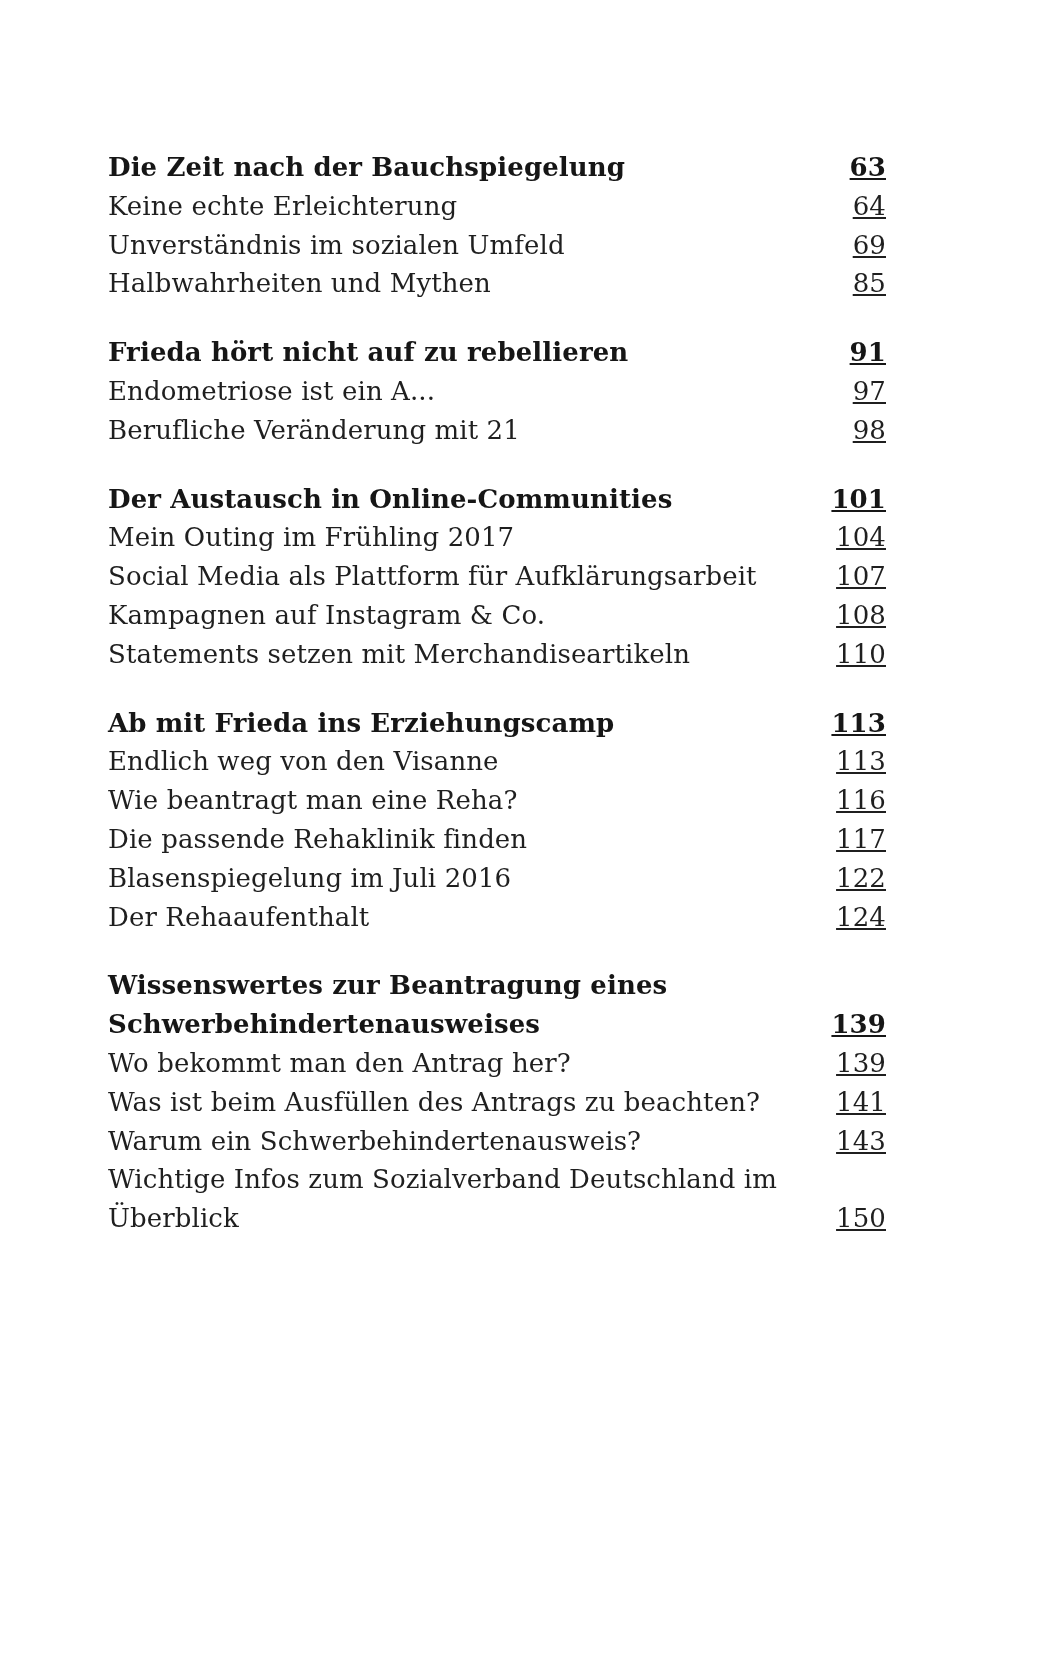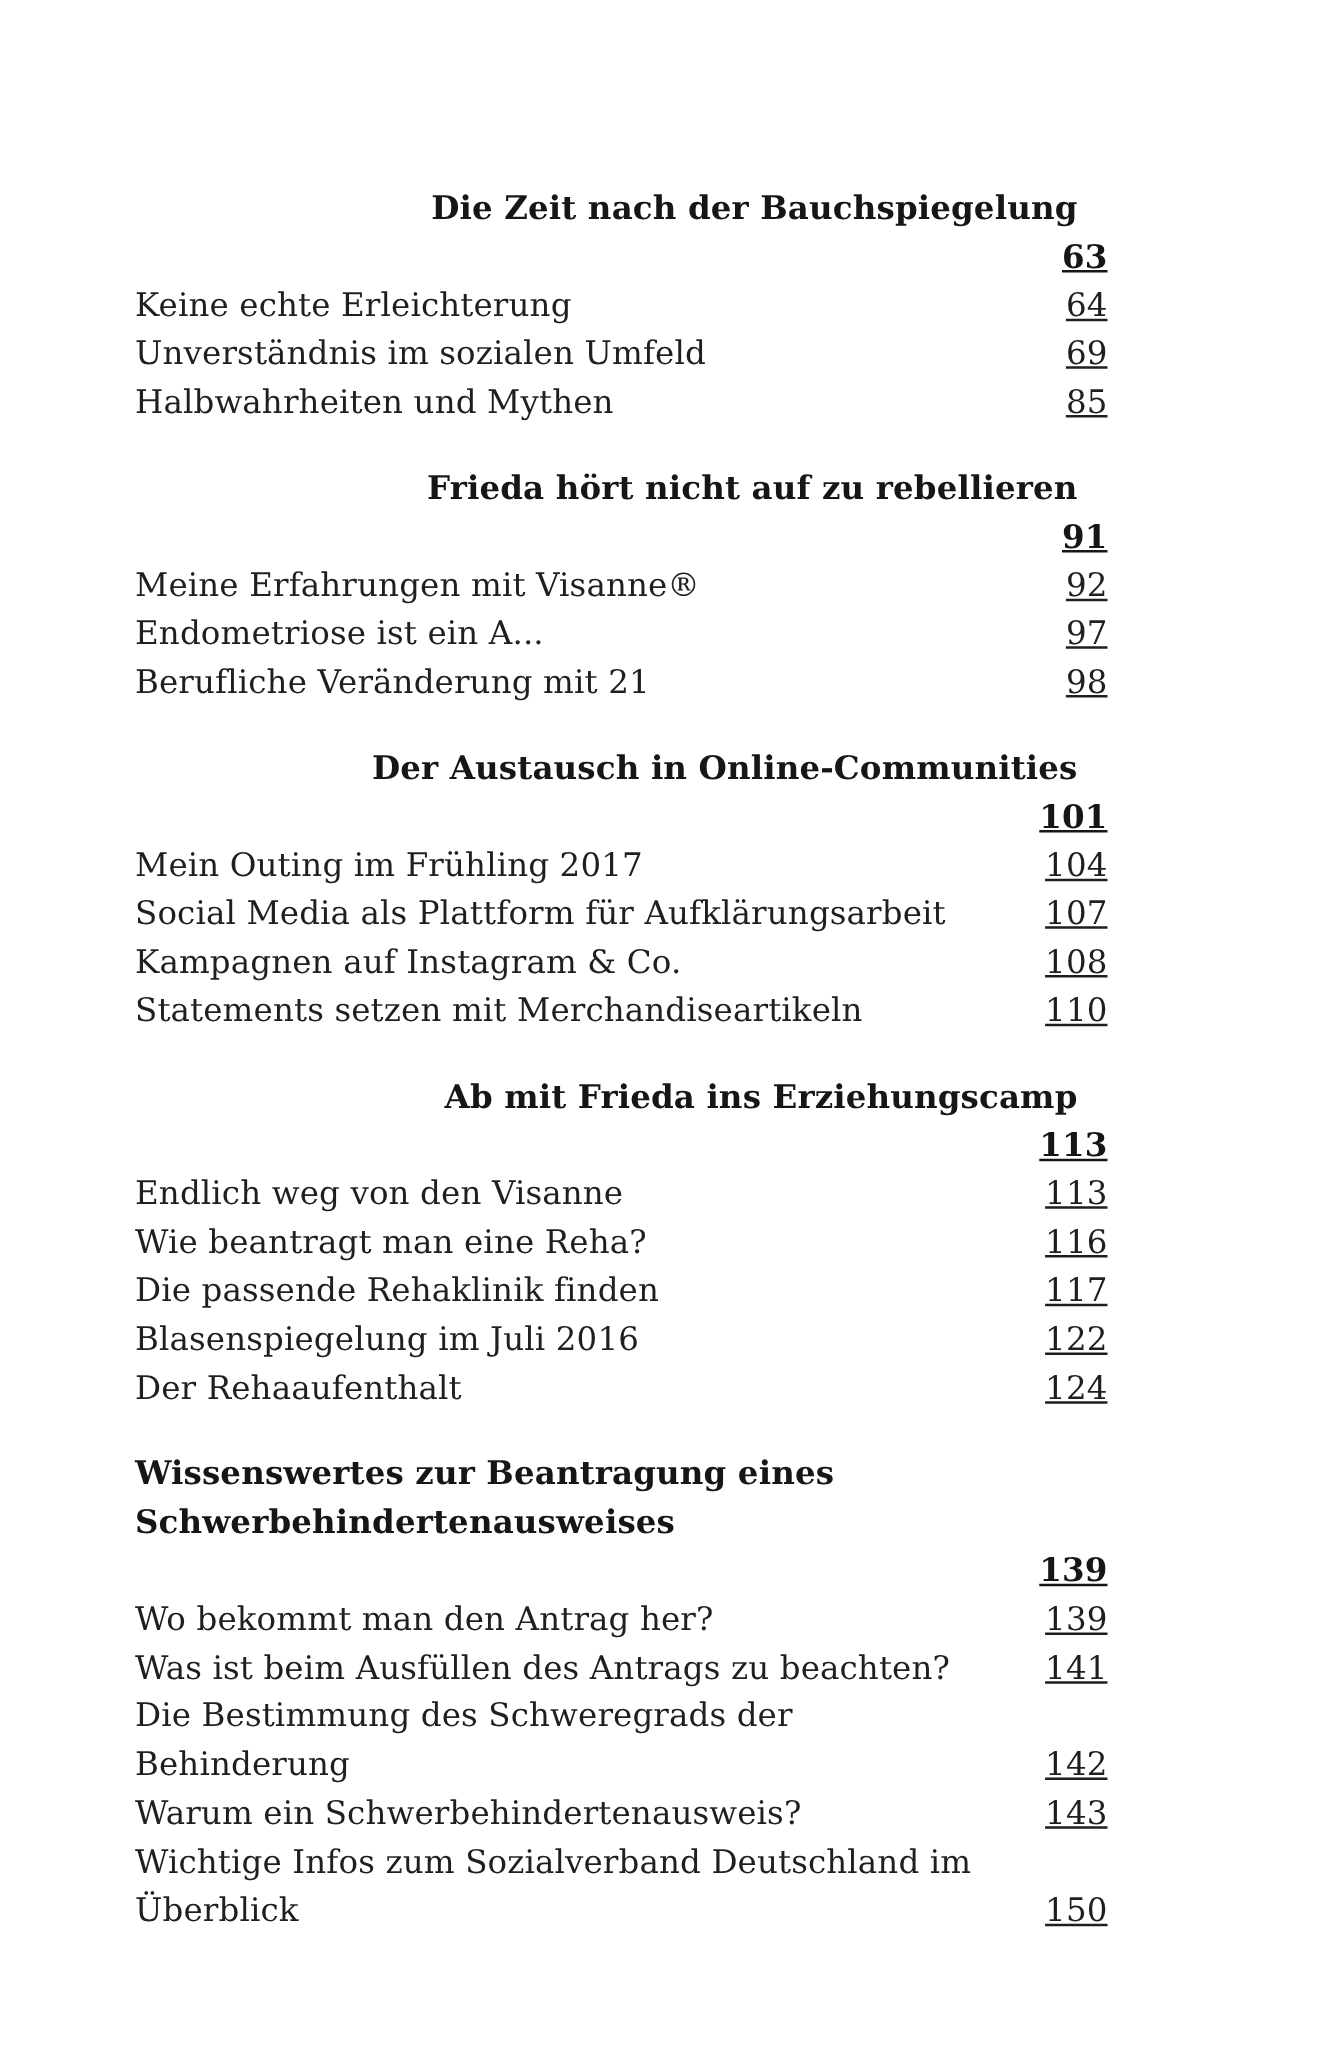--- a/index.html
+++ b/index.html
@@ -41,21 +41,20 @@
   }
   .row .pagenum {
     flex: 0 0 auto;
     text-align: right;
     white-space: nowrap;
     text-decoration: underline;
   }
   .row.heading {
     font-weight: bold;
     color: #161616;
-    flex-direction: column;
   }
 </style>
 </head>
 <body>
 
 <div class="page" id="toc-root">
     <div class="toc-section">
       <div class="row heading">
         <div class="label">Die Zeit nach der Bauchspiegelung</div>
         <div class="pagenum">63</div>
@@ -70,24 +69,20 @@
       </div>
       <div class="row entry">
         <div class="label">Halbwahrheiten und Mythen</div>
         <div class="pagenum">85</div>
       </div>
     </div>
     <div class="toc-section">
       <div class="row heading">
         <div class="label">Frieda hört nicht auf zu rebellieren</div>
         <div class="pagenum">91</div>
-      </div>
-      <div class="row entry">
-        <div class="label">Meine Erfahrungen mit Visanne®</div>
-        <div class="pagenum">92</div>
       </div>
       <div class="row entry">
         <div class="label">Endometriose ist ein A...</div>
         <div class="pagenum">97</div>
       </div>
       <div class="row entry">
         <div class="label">Berufliche Veränderung mit 21</div>
         <div class="pagenum">98</div>
       </div>
     </div>
@@ -146,24 +141,20 @@
       </div>
       <div class="row entry">
         <div class="label">Wo bekommt man den Antrag her?</div>
         <div class="pagenum">139</div>
       </div>
       <div class="row entry">
         <div class="label">Was ist beim Ausfüllen des Antrags zu beachten?</div>
         <div class="pagenum">141</div>
       </div>
       <div class="row entry">
-        <div class="label">Die Bestimmung des Schweregrads der Behinderung</div>
-        <div class="pagenum">142</div>
-      </div>
-      <div class="row entry">
         <div class="label">Warum ein Schwerbehindertenausweis?</div>
         <div class="pagenum">143</div>
       </div>
       <div class="row entry">
         <div class="label">Wichtige Infos zum Sozialverband Deutschland im Überblick</div>
         <div class="pagenum">150</div>
       </div>
     </div>
   </div>
 

